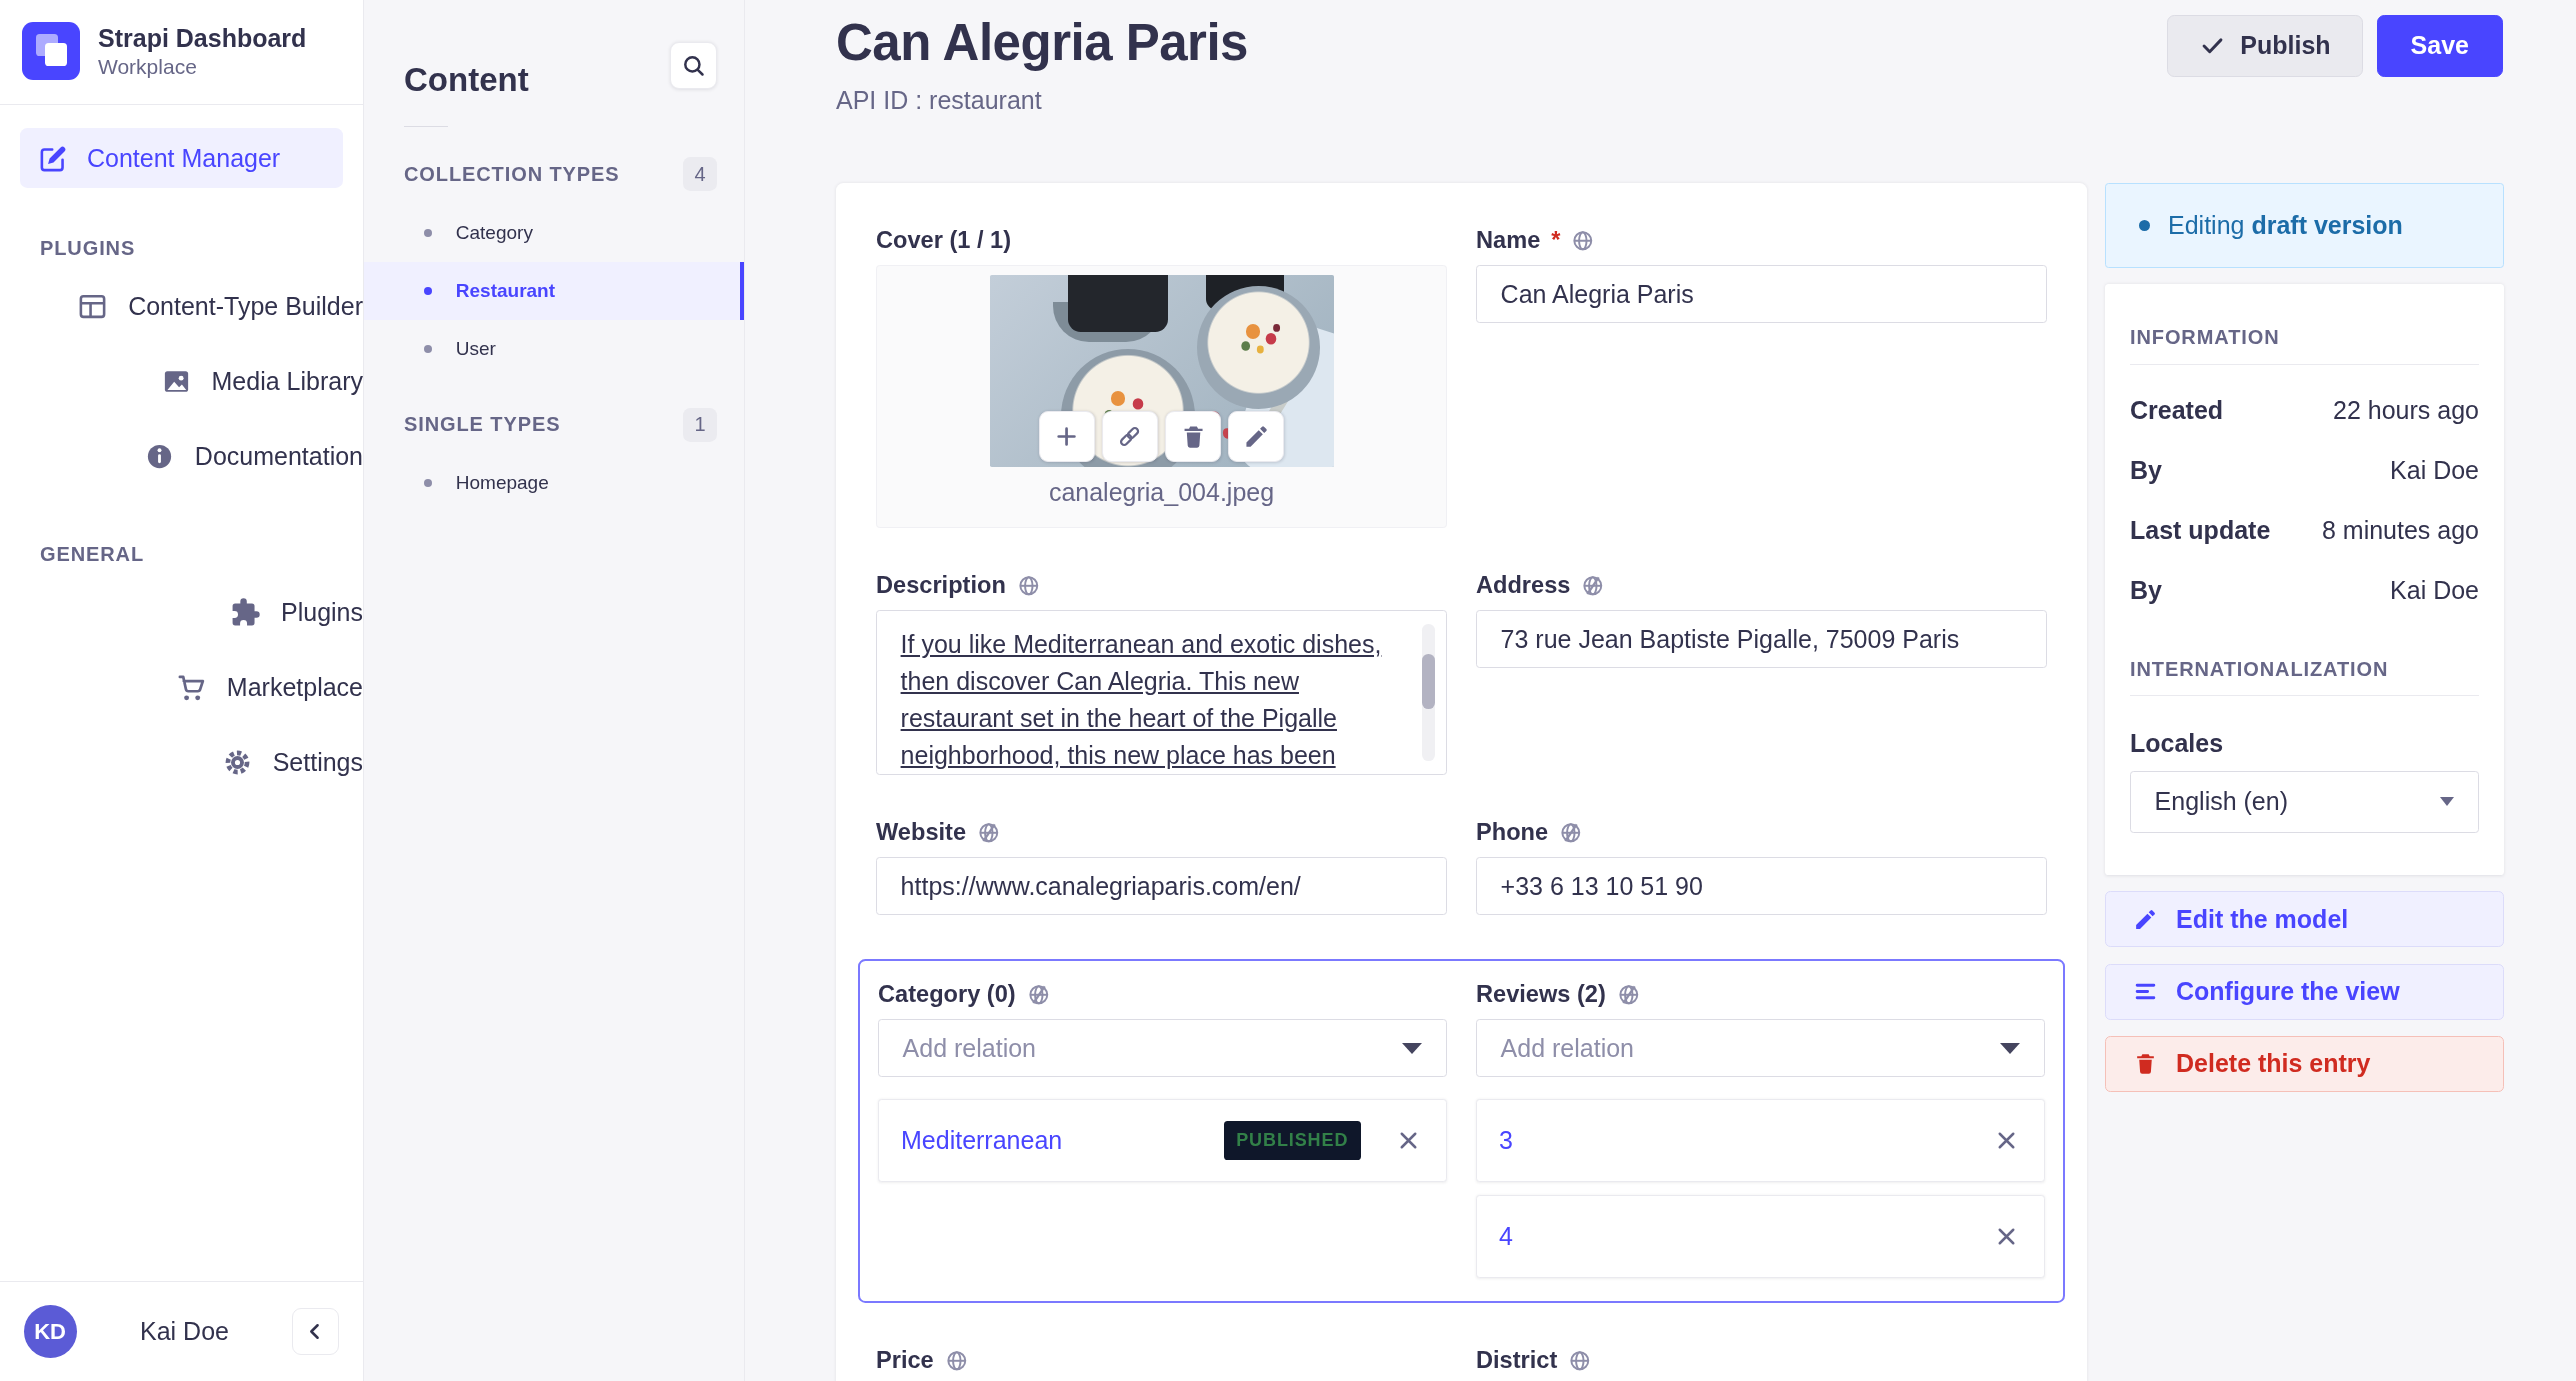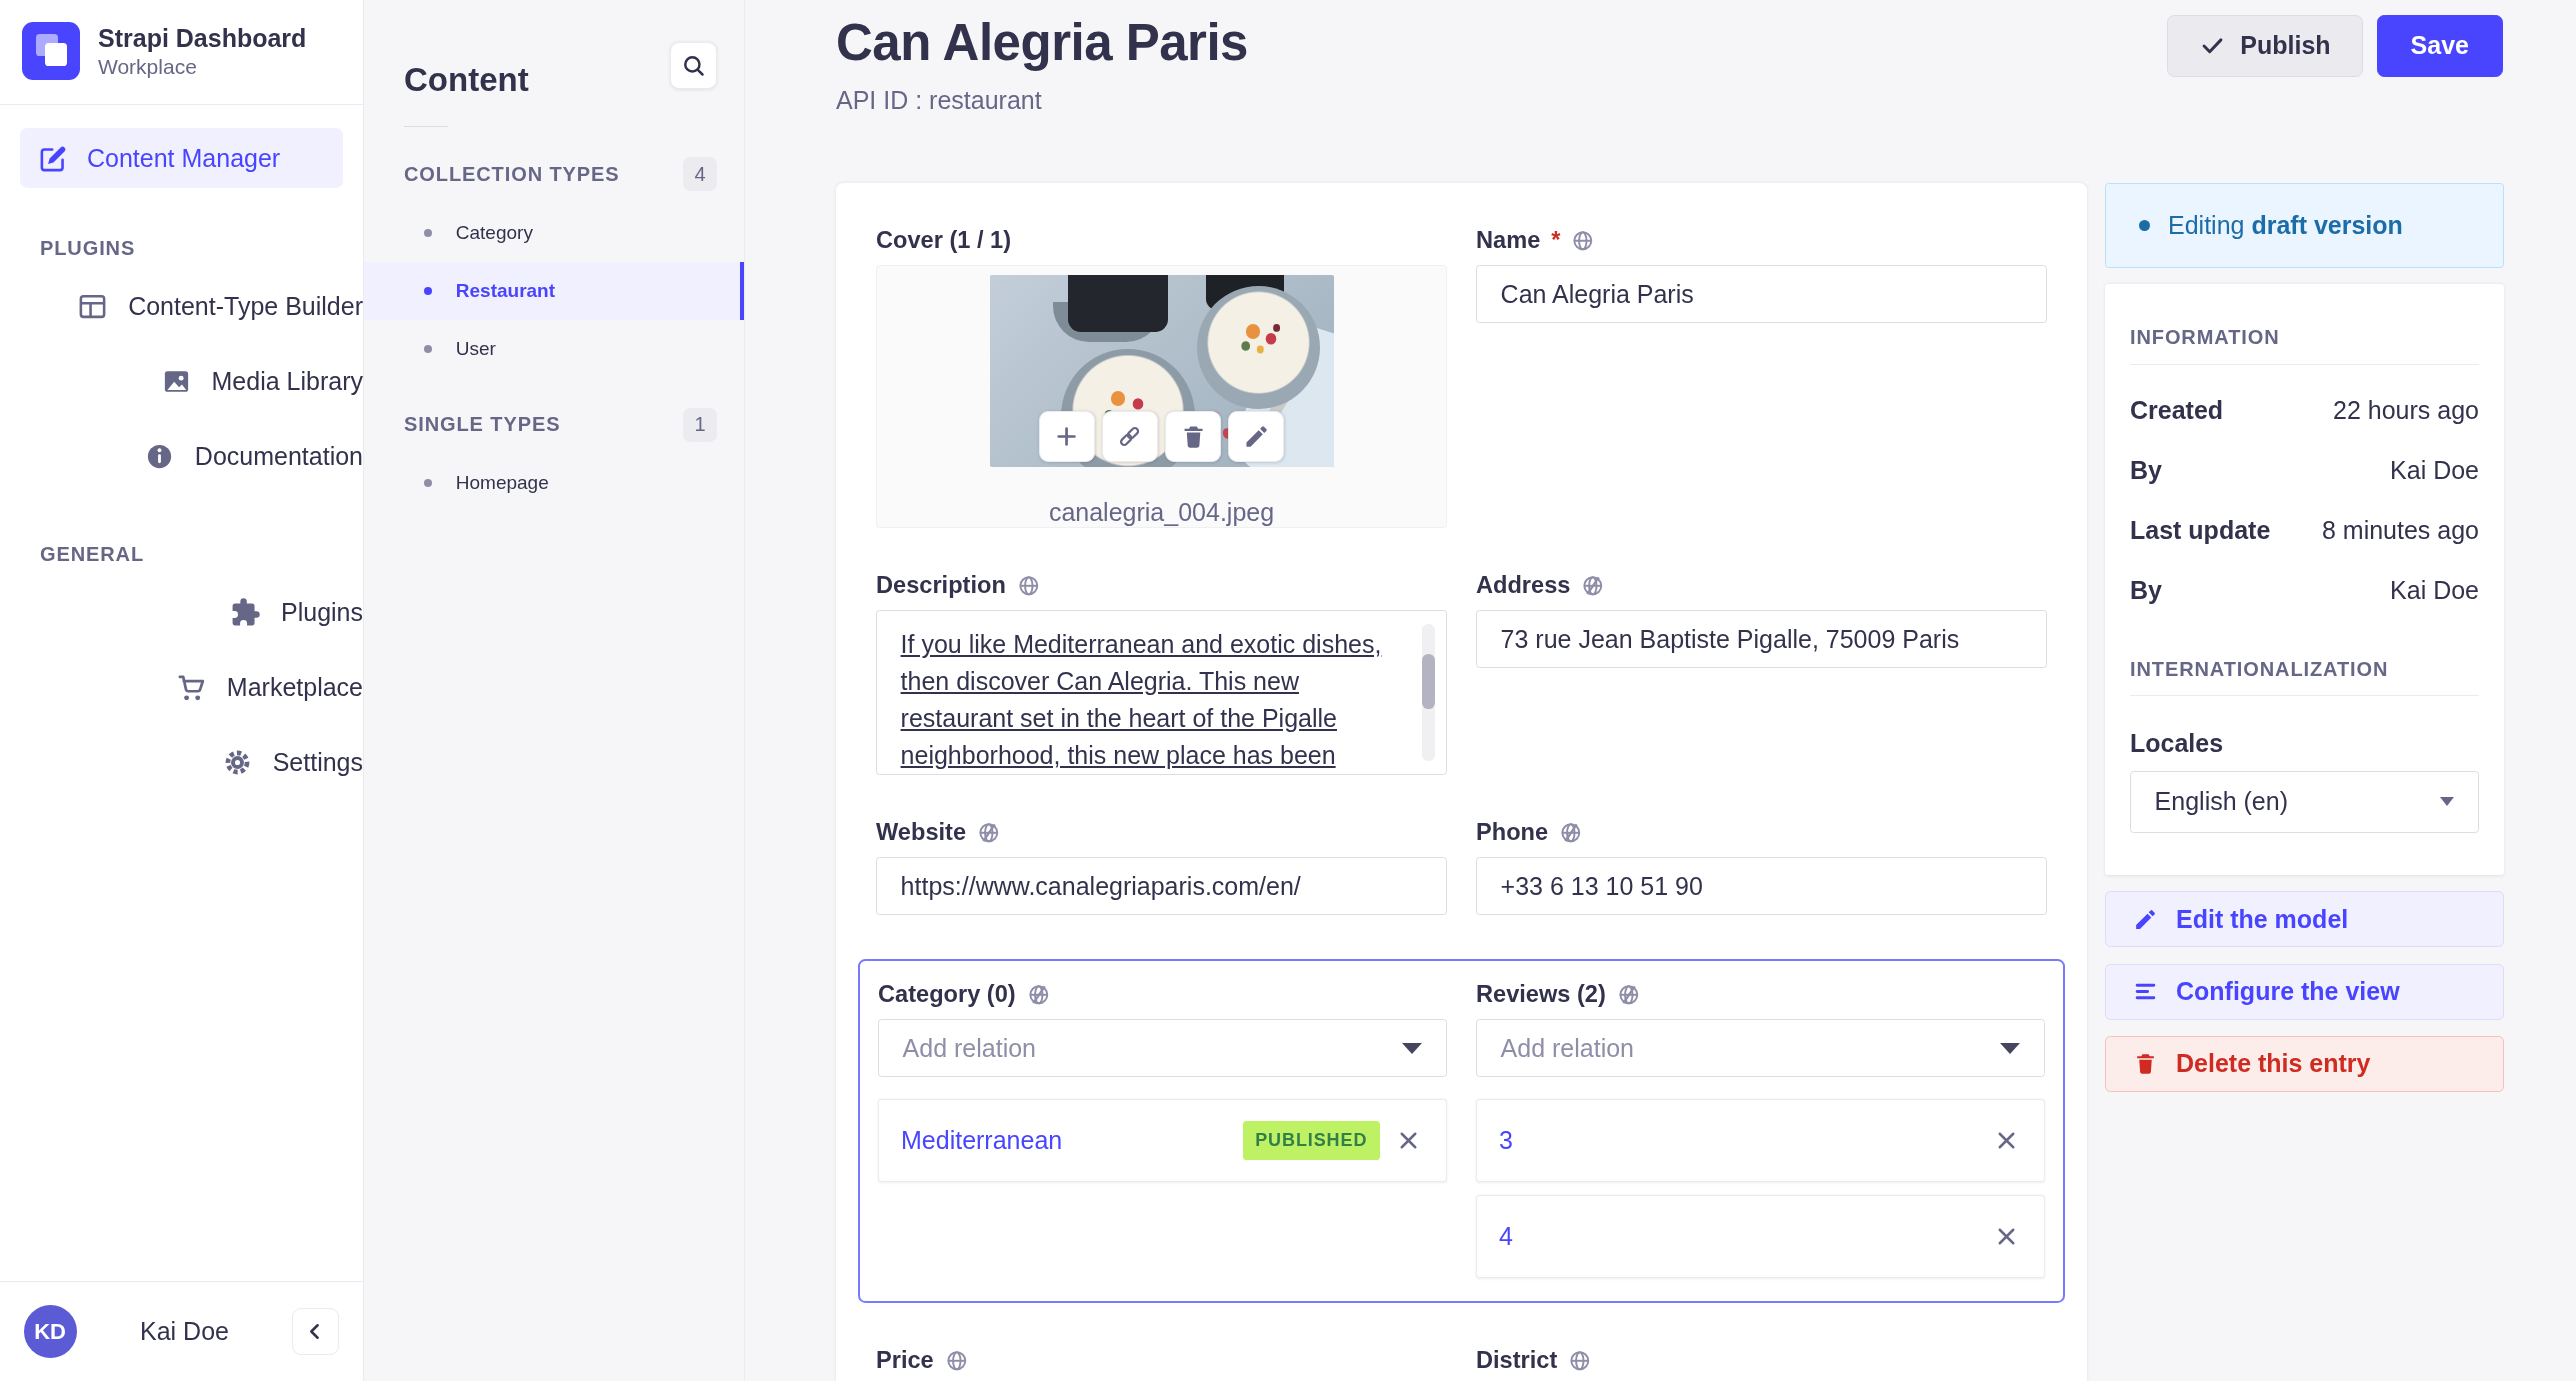--- a/index.html
+++ b/index.html
@@ -110,21 +110,21 @@
   .ph-cloth { position:absolute; right:-25px; bottom:-14.5px; width:109px; height:154px; background:#dde7f0;
     border-radius:31px; transform:rotate(18deg); }
   .ph-spoon { position:absolute; left:276px; top:109px; width:11px; height:67px; background:#c8ccc9;
     border-radius:5.4px; transform:rotate(32deg); }
   .ph-berry { position:absolute; left:214px; top:136px; width:16.3px; height:16.3px; border-radius:50% 50% 60% 60%;
     background:#d4566131; background:#d45661; box-shadow:16.3px 14.5px 0 -2.7px #c8454f; }
   .cover-toolbar { position:absolute; left:50%; bottom:5.4px; transform:translateX(-50%);
     display:flex; gap:7.3px; }
   .tool-btn { width:56px; height:51px; background:#fff; border:0.9px solid #eaeaef; border-radius:9px;
     display:flex; align-items:center; justify-content:center; box-shadow:0 0.9px 2.7px rgba(33,33,52,.15); cursor:pointer; }
-  .cover-name { margin-top:31px; font-size:25px; color:#666687; }
+  .cover-name { margin-top:11px; font-size:25px; color:#666687; }
 
   
   .textarea { height:165px; background:#fff; border:0.9px solid #dcdce4; border-radius:3.6px;
     padding:14.5px 51px 0 23.6px; font-size:25px; line-height:1.48; color:#32324d; position:relative;text-decoration:underline; }
   .scrollbar { position:absolute; right:11px; top:12.7px; bottom:12.7px; width:12.7px;
     background:#f0f0f3; border-radius:6.3px; }
   .scroll-thumb { position:absolute; left:0; right:0; top:22%; height:40%;
     background:#b3b3c2; border-radius:6.3px; }
 
   
@@ -135,22 +135,22 @@
     font-size:25px; cursor:pointer; }
   .placeholder { color:#8e8ea9; }
   .caret-lg { width:0; height:0; border-left:10px solid transparent; border-right:10px solid transparent;
     border-top:11.8px solid #45455f; }
   .caret-sm { width:0; height:0; border-left:7.3px solid transparent; border-right:7.3px solid transparent;
     border-top:9px solid #666687; }
   .rel-list { margin-top:22px; display:flex; flex-direction:column; gap:12.7px; }
   .rel-card { height:83px; background:#fff; border:0.9px solid #eaeaef; border-radius:3.6px;
     box-shadow:0 0.9px 2.7px rgba(33,33,52,.08); display:flex; align-items:center; padding:0 22px; }
   .rel-name { color:#4945ff; font-size:25px; flex:1; cursor:pointer; }
-  .badge-published { background:#bef264; color:#328048; font-size:18px; font-weight:700;
-    letter-spacing:0.9px; padding:9px 12.7px; border-radius:3.6px; margin-right:13px; }
+  .badge-published { background:#0f172a; color:#328048; font-size:18px; font-weight:700;
+    letter-spacing:0.9px; padding:9px 12.7px; border-radius:3.6px; margin-right:32px; }
   .x-btn { width:31px; height:31px; display:flex; align-items:center; justify-content:center; cursor:pointer; }
 
   
   .right-panel { position:absolute; left:1360px; top:183px; width:399px; }
   .draft-banner { height:85px; background:#eaf5ff; border:0.9px solid #b8e1ff; border-radius:3.6px;
     display:flex; align-items:center; gap:18px; padding:0 33px; font-size:25px; color:#1c6ca8; }
   .draft-dot { width:11px; height:11px; border-radius:50%; background:#1c6ca8; flex:none; }
   .info-card { margin-top:16.3px; background:#fff; border-radius:3.6px;
     box-shadow:0 0.9px 3.6px rgba(33,33,52,.1); padding:42px 25px 42px; }
   .panel-sec-title { font-size:20px; font-weight:700; letter-spacing:0.9px; color:#666687; }

